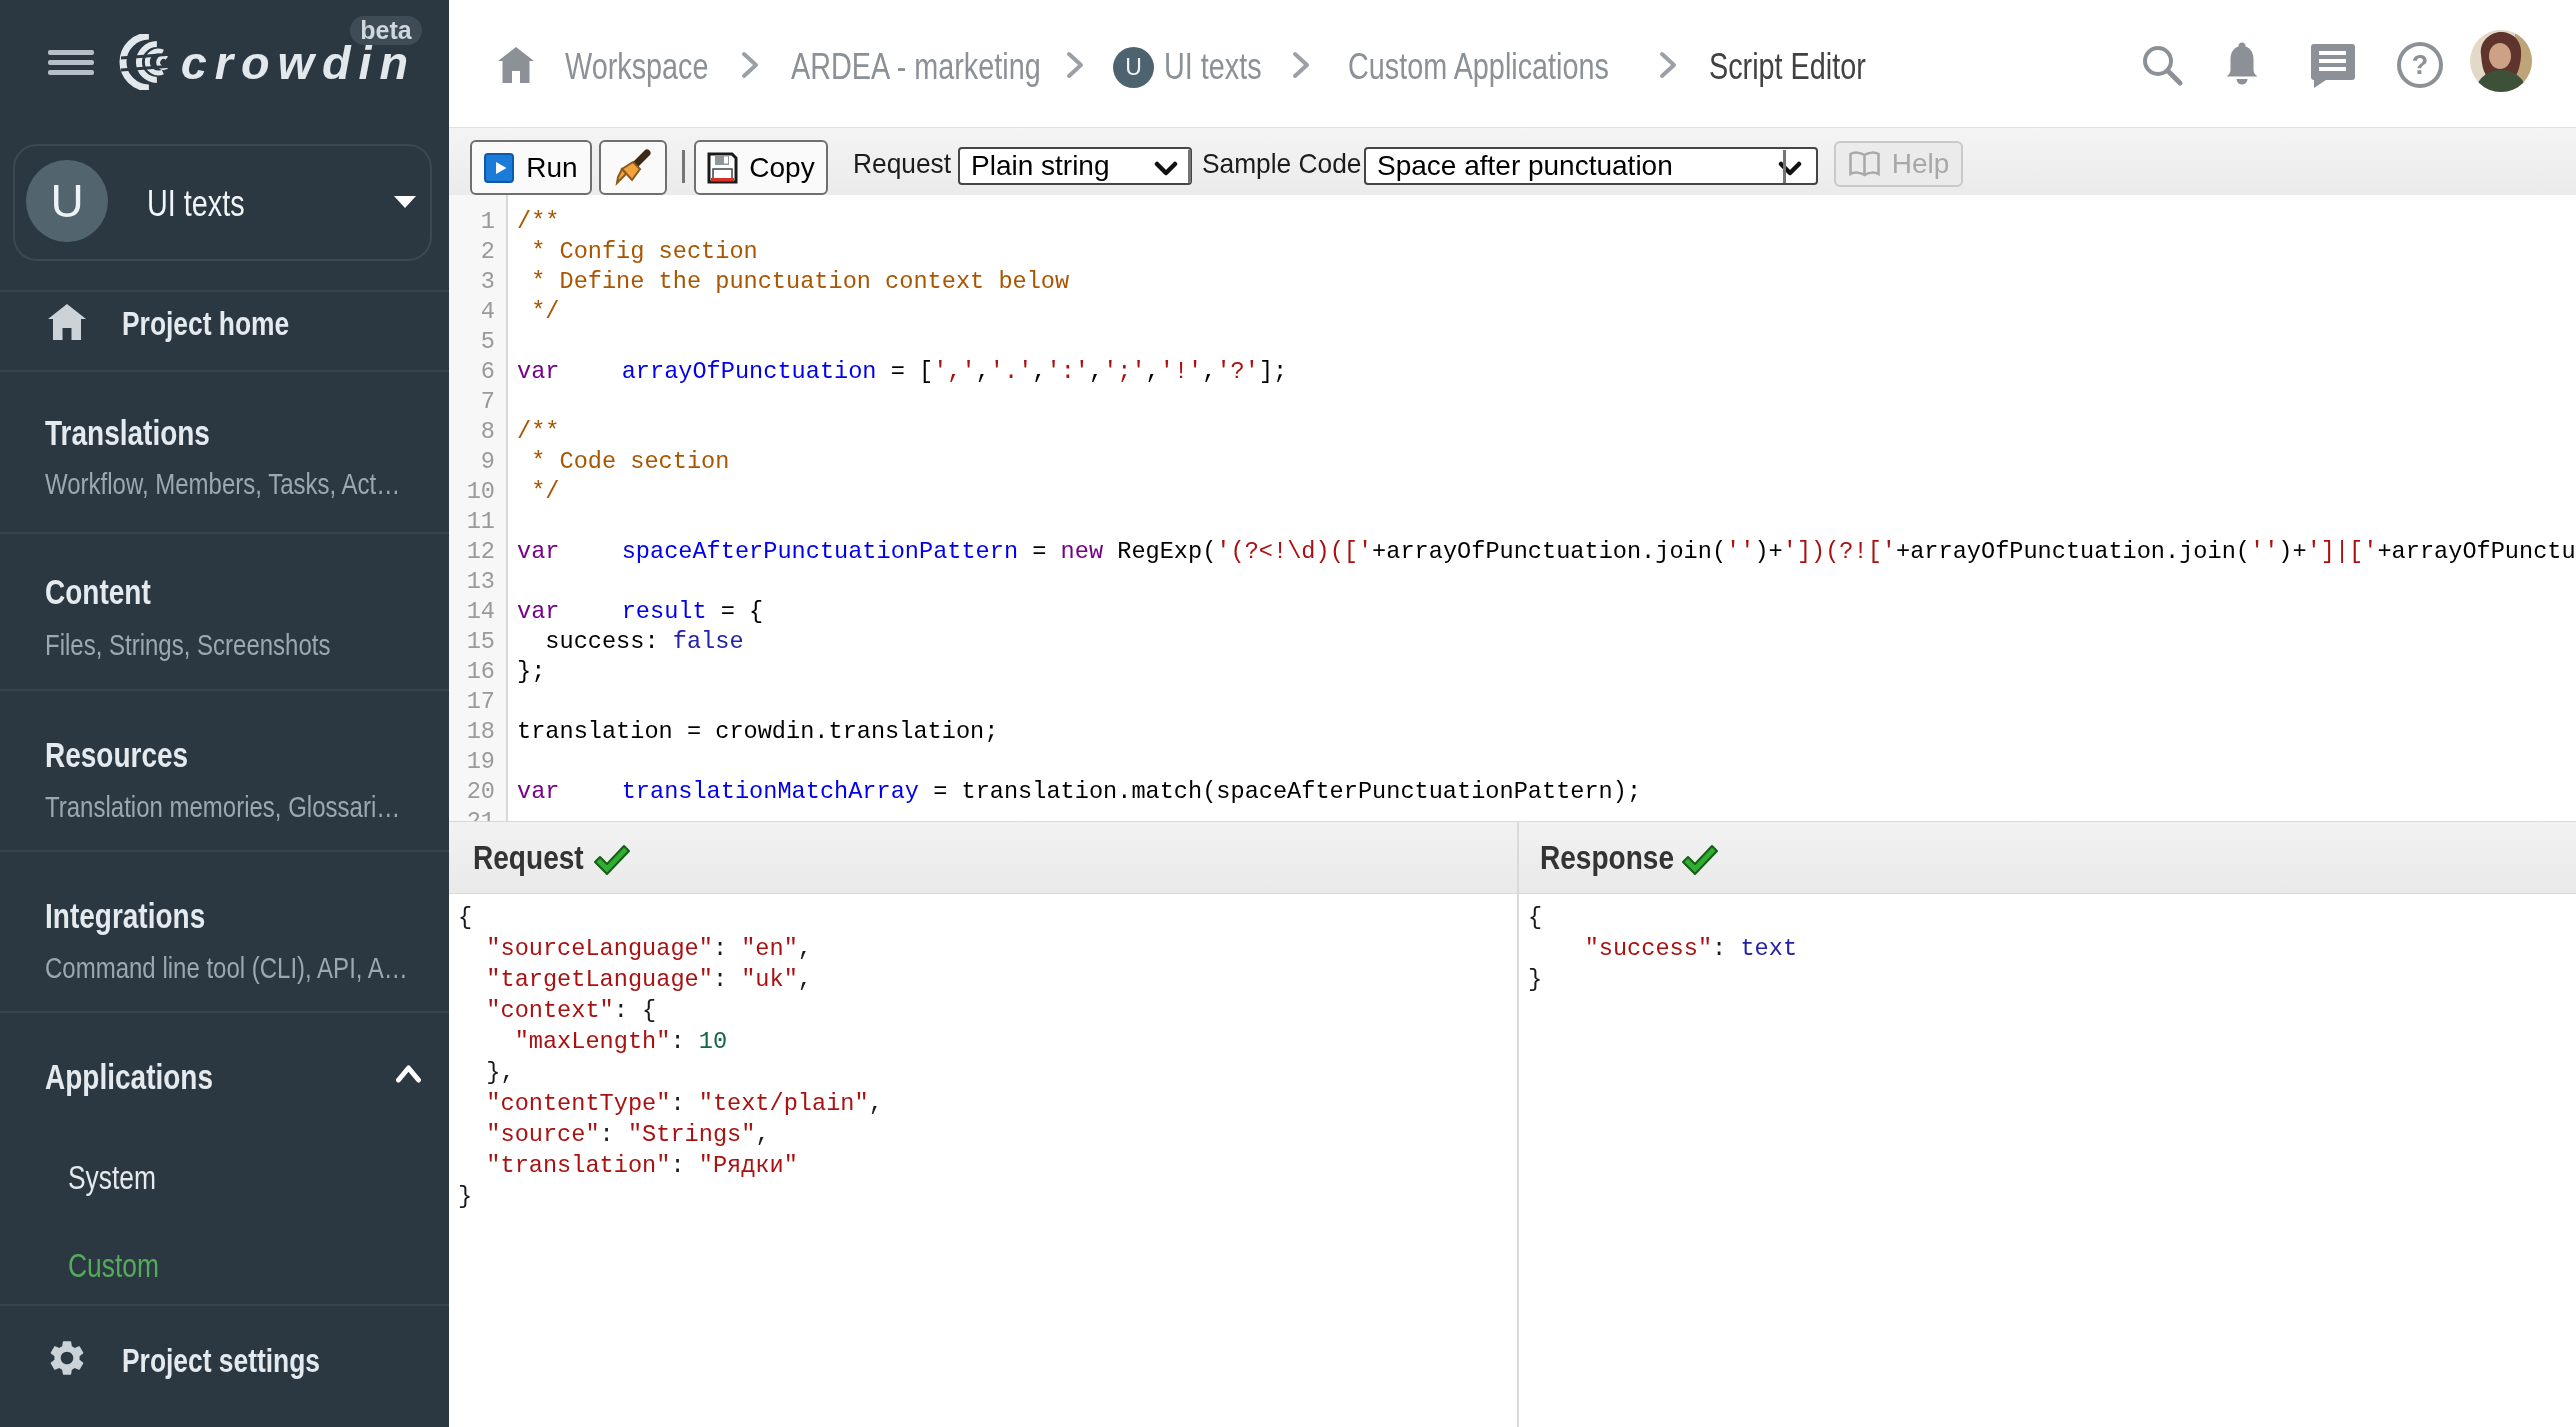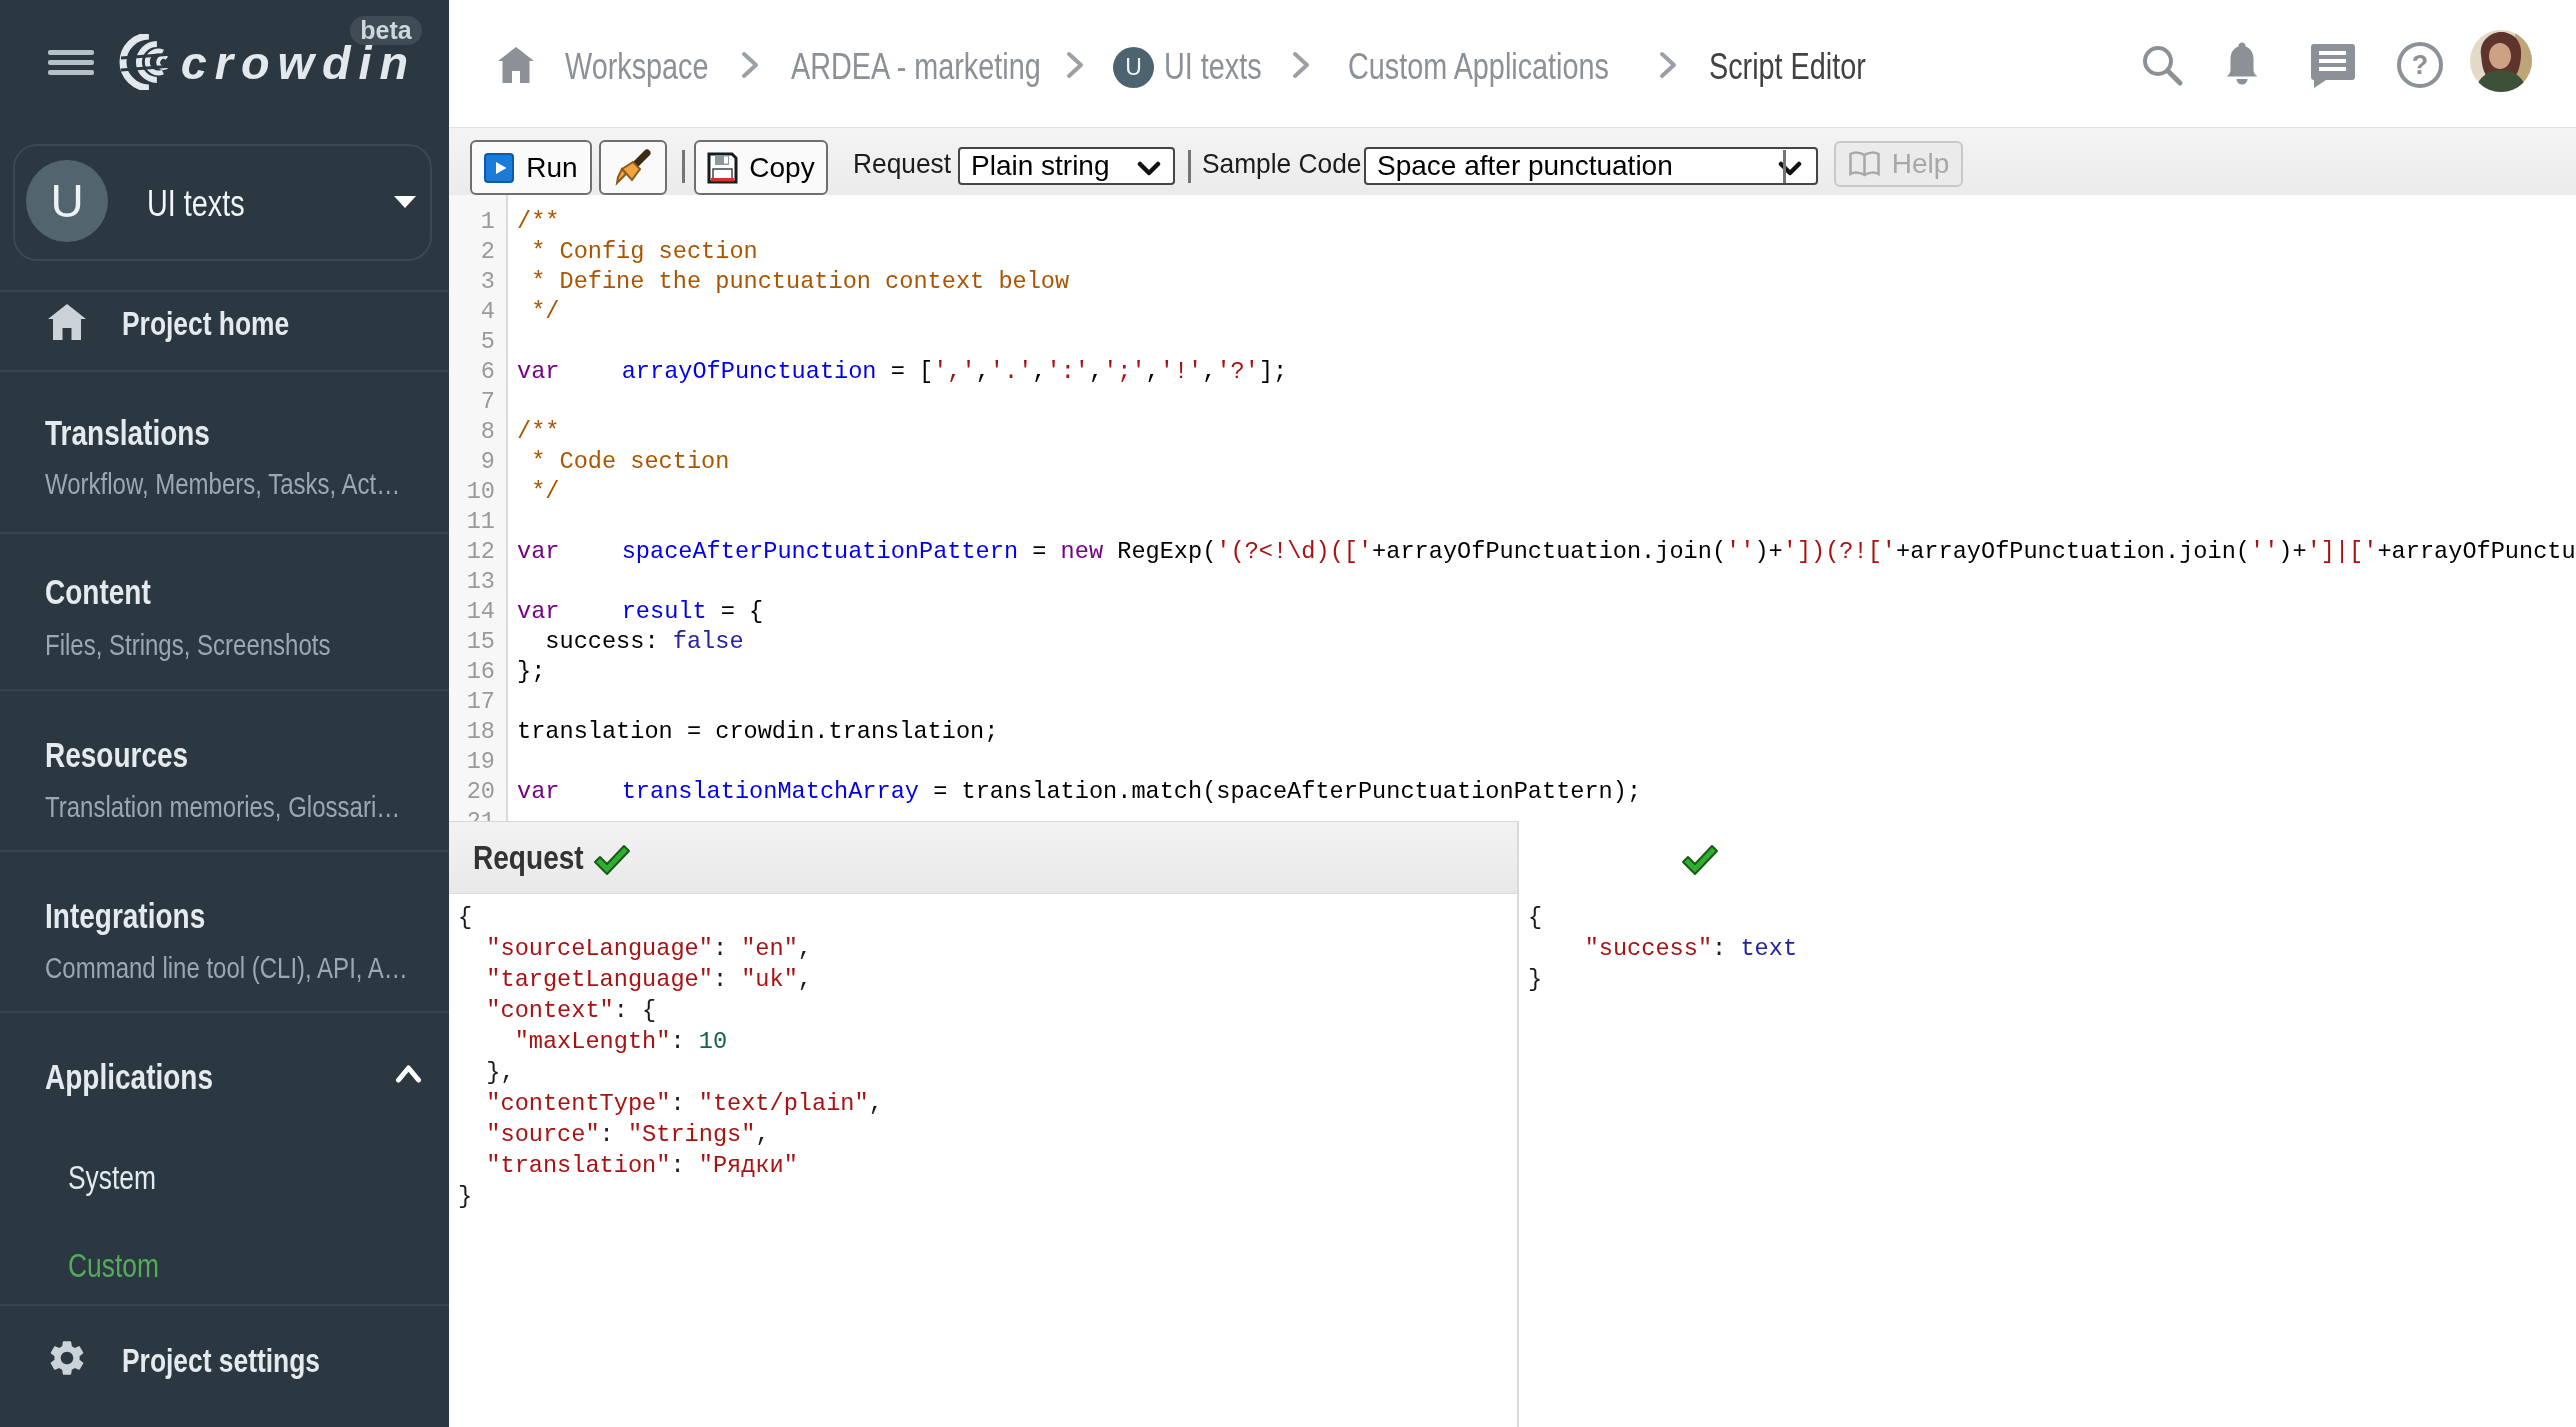--- a/index.html
+++ b/index.html
@@ -188,21 +188,21 @@
   <div class="tbtn" style="left:245px; width:134px;">
     <svg width="31" height="32" viewBox="0 0 31 32" style="margin-right:11px;">
       <path d="M2 2 h23 l4 4 v24 h-27 Z" fill="#fff" stroke="#1a1a1a" stroke-width="3"></path>
       <rect x="8" y="3" width="14" height="10" fill="#8f969c"></rect>
       <rect x="17" y="4.5" width="4" height="7" fill="#fff"></rect>
       <rect x="6" y="17" width="19" height="11" fill="#fff" stroke="#444" stroke-width="1.5"></rect>
       <rect x="4" y="26" width="23" height="3.5" fill="#d93025"></rect>
     </svg>Copy
   </div>
   <div class="tlabel" style="left:404px; top:20px;"><span style="display:inline-block; transform:scaleX(0.94); transform-origin:0 50%;">Request</span></div>
-  <div class="tselect" style="left:509px; width:217px; padding-left:11px;">Plain string
+  <div class="tselect" style="left:509px; width:234px; padding-left:11px;">Plain string
     <svg width="24" height="15" viewBox="0 0 24 15" style="position:absolute; right:12px; top:12px;">
         <polyline points="3,3 12,12 21,3" fill="none" stroke="#111" stroke-width="4.5" stroke-linecap="round" stroke-linejoin="round"></polyline>
       </svg>
   </div>
   <div class="tsep" style="left:739px;"></div>
   <div class="tlabel" style="left:753px; top:20px;"><span style="display:inline-block; transform:scaleX(0.94); transform-origin:0 50%;">Sample Code</span></div>
   <div class="tselect" style="left:915px; width:454px; padding-left:11px;">Space after punctuation
     <svg width="24" height="15" viewBox="0 0 24 15" style="position:absolute; right:14px; top:12px;">
         <polyline points="3,3 12,12 21,3" fill="none" stroke="#111" stroke-width="4.5" stroke-linecap="round" stroke-linejoin="round"></polyline>
       </svg>
@@ -235,20 +235,23 @@
 };
 
 translation = crowdin.translation;
 
 <span class="k">var</span> <span class="d">translationMatchArray</span> = translation.match(spaceAfterPunctuationPattern);
 <span> </span></div>
 </div>
 <div id="panels">
   <div class="phead" style="left:0; width:1068px; padding-left:24px;">
       <span style="display:inline-block; transform:scaleX(0.85); transform-origin:0 50%;">Request</span>
+    </div>
+  <div class="phead" style="left:1070px; width:1058px; padding-left:21px;">
+      <span style="display:inline-block; transform:scaleX(0.85); transform-origin:0 50%;">Response</span>
     </div>
   <svg class="abs" style="left:143px; top:22px;" width="40" height="34" viewBox="0 0 40 34">
     <path d="M3 19 L8 14 L15 21 L32 3 L37 8 L15 31 Z" fill="#2fae2f" stroke="#175c17" stroke-width="2" stroke-linejoin="round"></path>
   </svg>
   <svg class="abs" style="left:1231px; top:22px;" width="40" height="34" viewBox="0 0 40 34">
     <path d="M3 19 L8 14 L15 21 L32 3 L37 8 L15 31 Z" fill="#2fae2f" stroke="#175c17" stroke-width="2" stroke-linejoin="round"></path>
   </svg>
   <div id="pdivider"></div>
   <div class="json" style="left:9px;">{
   <span class="s">"sourceLanguage"</span>: <span class="s">"en"</span>,

